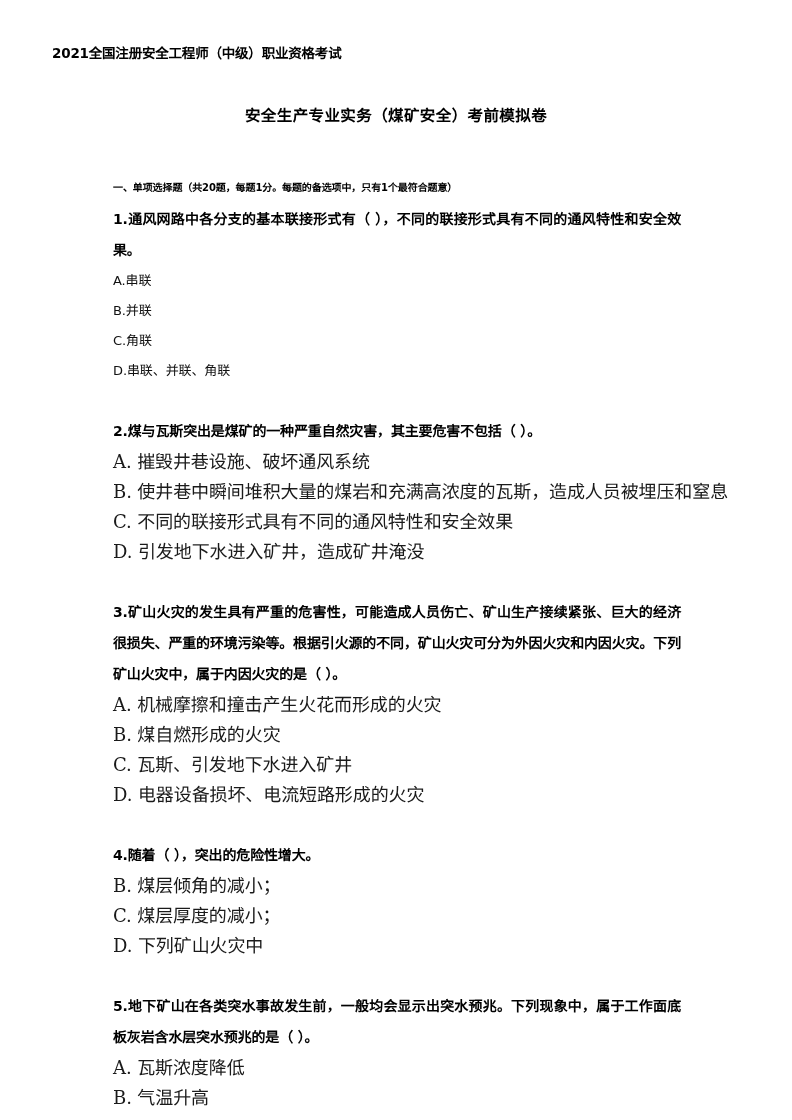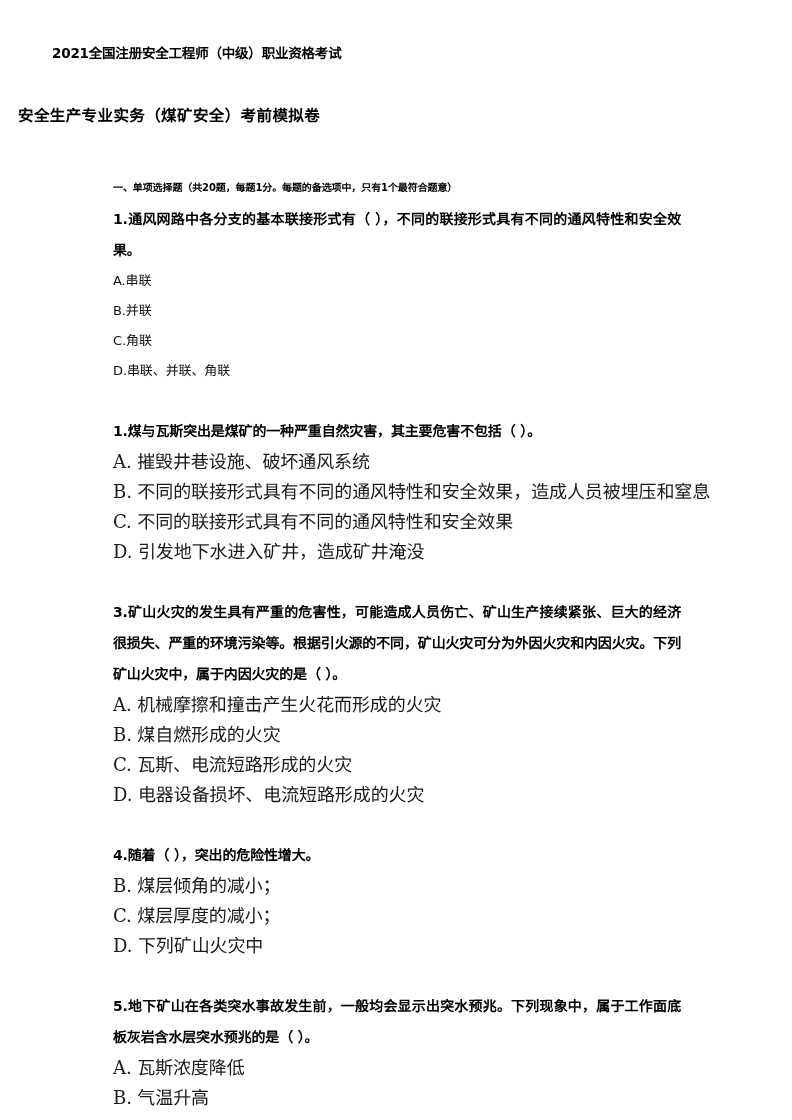--- a/index.html
+++ b/index.html
@@ -30,25 +30,25 @@
     letter-spacing: -0.2px;
     white-space: nowrap;
   }
 
   
   .doc-title {
     position: absolute;
     left: 0;
     right: 0;
     top: 103px;
+    text-align: center;
     font-family: "DejaVu Sans", "Liberation Sans", sans-serif;
     font-weight: bold;
     font-size: 15.5px;
     letter-spacing: 0.4px;
-    padding-left: 18px;
   }
 
   
   .body-col {
     position: absolute;
     left: 113px;
     top: 173px;
     width: 568px;
   }
 
@@ -118,37 +118,37 @@
         <li class="opt">A.串联</li>
         <li class="opt">B.并联</li>
         <li class="opt">C.角联</li>
         <li class="opt">D.串联、并联、角联</li>
       </ul>
     </div>
 
     <div class="q-gap"></div>
 
     <div class="question">
-      <p class="q-stem">1.煤与瓦斯突出是煤矿的一种严重自然灾害，其主要危害不包括（  ）。</p>
+      <p class="q-stem">2.煤与瓦斯突出是煤矿的一种严重自然灾害，其主要危害不包括（  ）。</p>
       <ul class="opt-list">
         <li class="opt">A. 摧毁井巷设施、破坏通风系统</li>
-        <li class="opt">B. 不同的联接形式具有不同的通风特性和安全效果，造成人员被埋压和窒息</li>
+        <li class="opt">B. 使井巷中瞬间堆积大量的煤岩和充满高浓度的瓦斯，造成人员被埋压和窒息</li>
         <li class="opt">C. 不同的联接形式具有不同的通风特性和安全效果</li>
         <li class="opt">D. 引发地下水进入矿井，造成矿井淹没</li>
       </ul>
     </div>
 
     <div class="q-gap"></div>
 
     <div class="question">
       <p class="q-stem">3.矿山火灾的发生具有严重的危害性，可能造成人员伤亡、矿山生产接续紧张、巨大的经济很损失、严重的环境污染等。根据引火源的不同，矿山火灾可分为外因火灾和内因火灾。下列矿山火灾中，属于内因火灾的是（ ）。</p>
       <ul class="opt-list">
         <li class="opt">A. 机械摩擦和撞击产生火花而形成的火灾</li>
         <li class="opt">B. 煤自燃形成的火灾</li>
-        <li class="opt">C. 瓦斯、电流短路形成的火灾</li>
+        <li class="opt">C. 瓦斯、引发地下水进入矿井</li>
         <li class="opt">D. 电器设备损坏、电流短路形成的火灾</li>
       </ul>
     </div>
 
     <div class="q-gap"></div>
 
     <div class="question">
       <p class="q-stem">4.随着（     ），突出的危险性增大。</p>
       <ul class="opt-list">
         <li class="opt">B. 煤层倾角的减小；</li>

